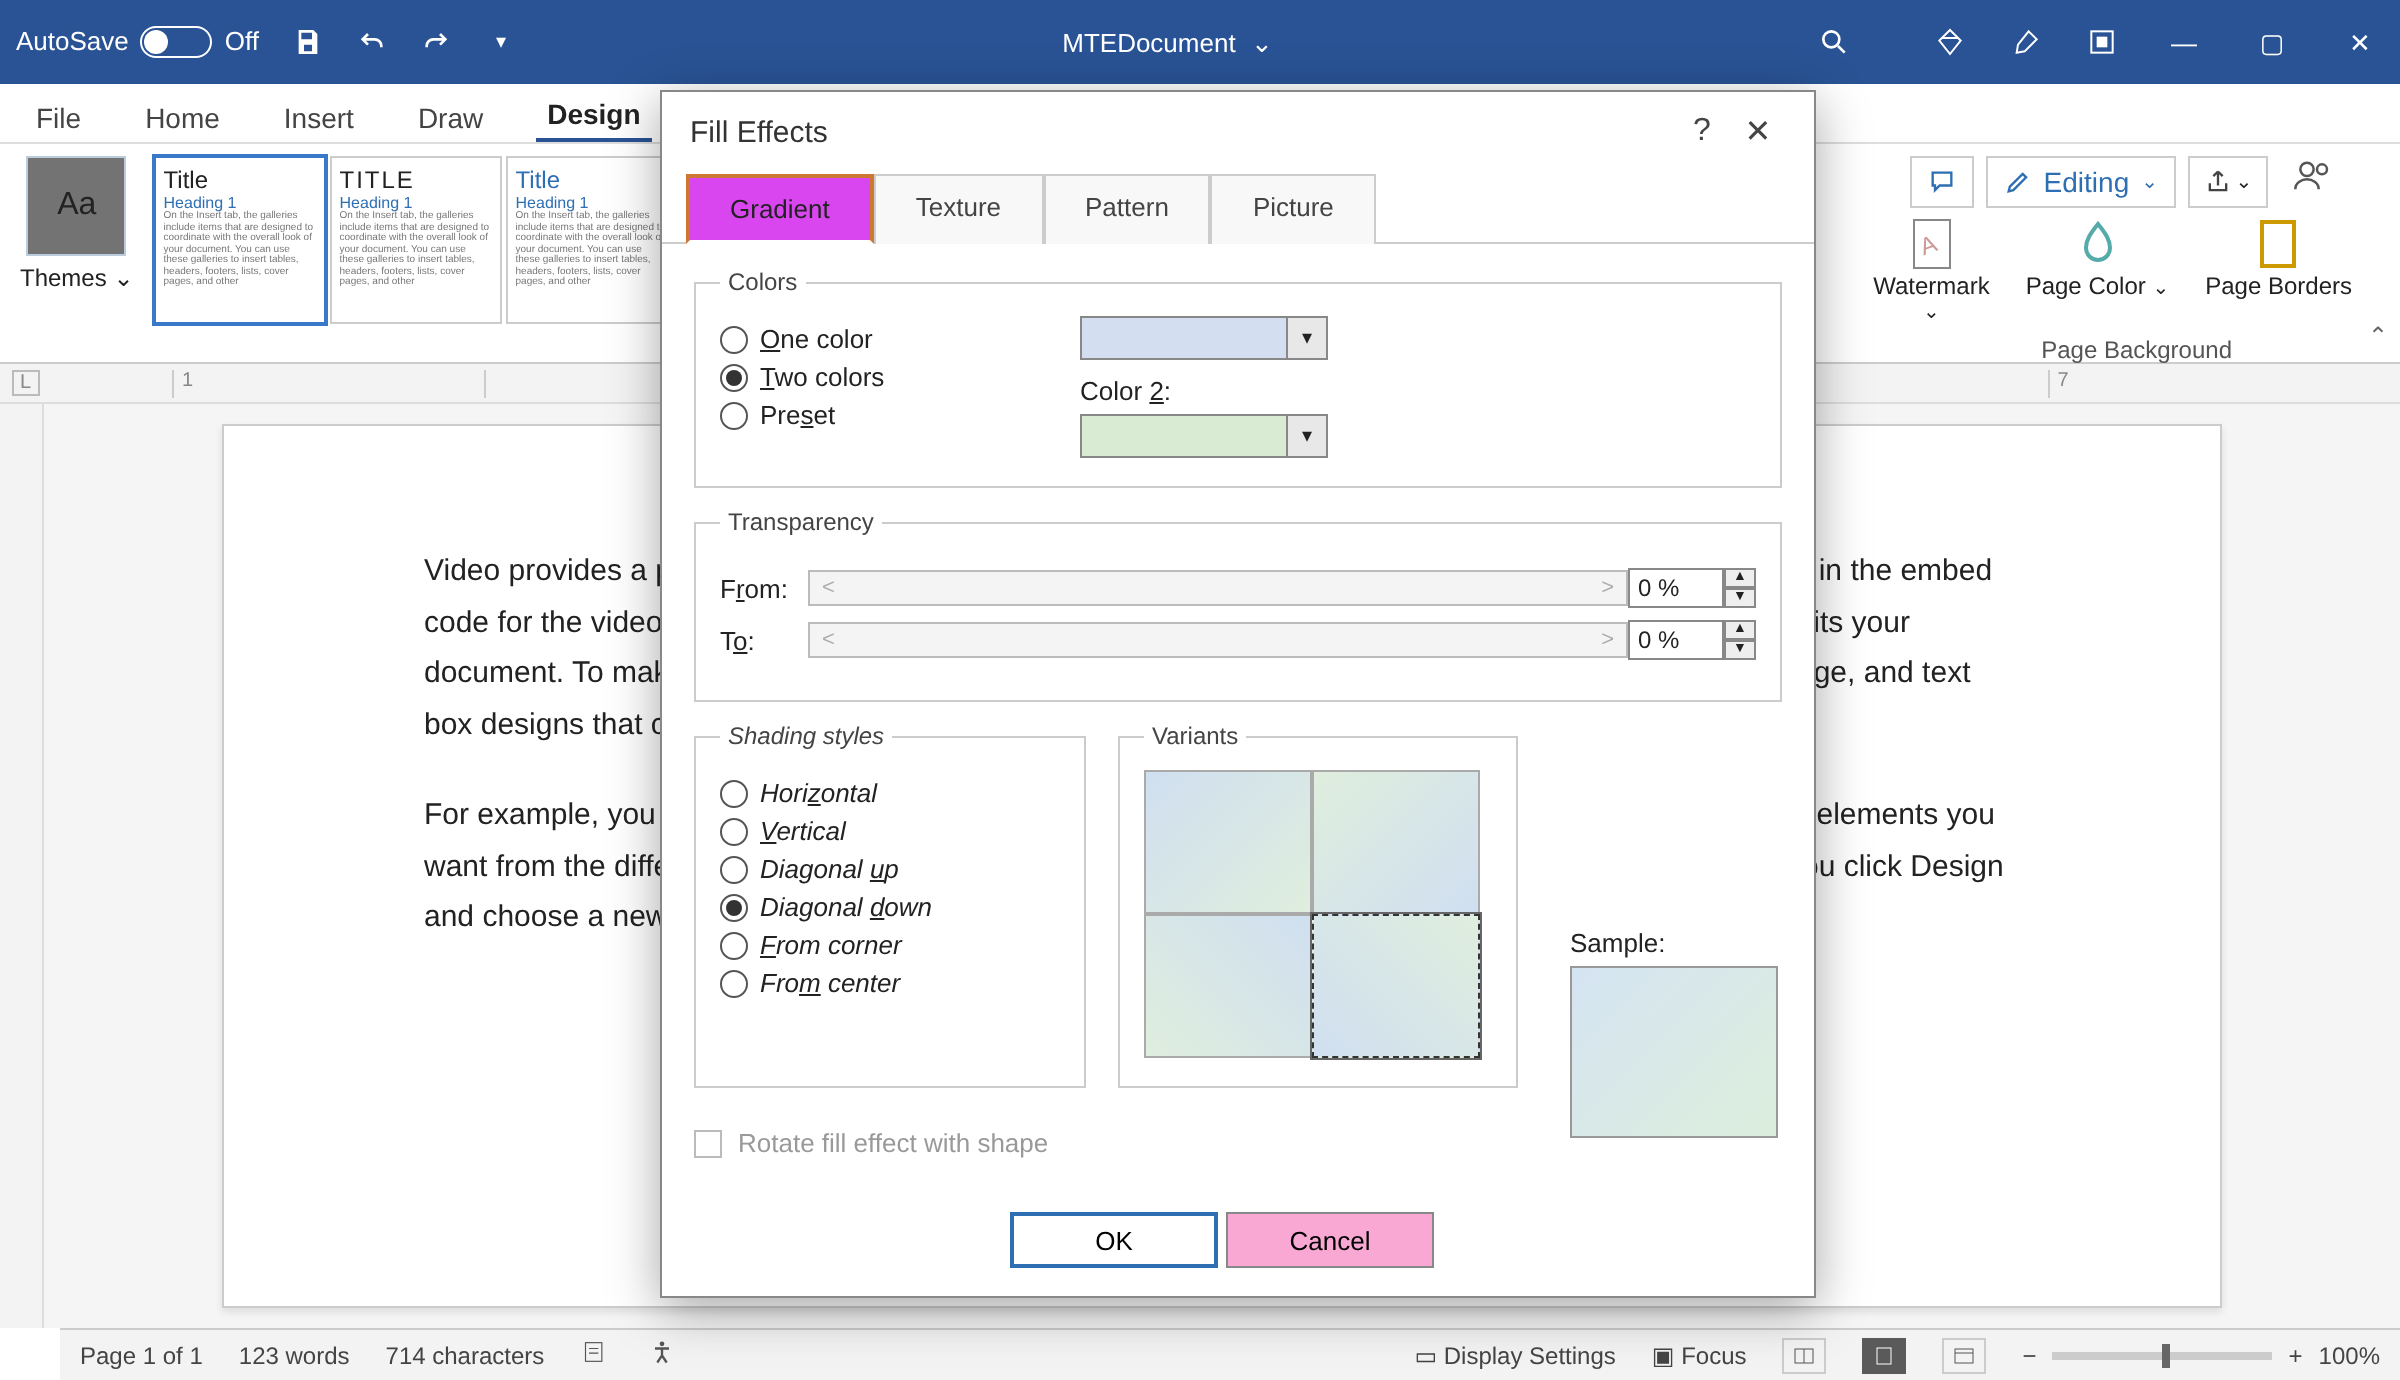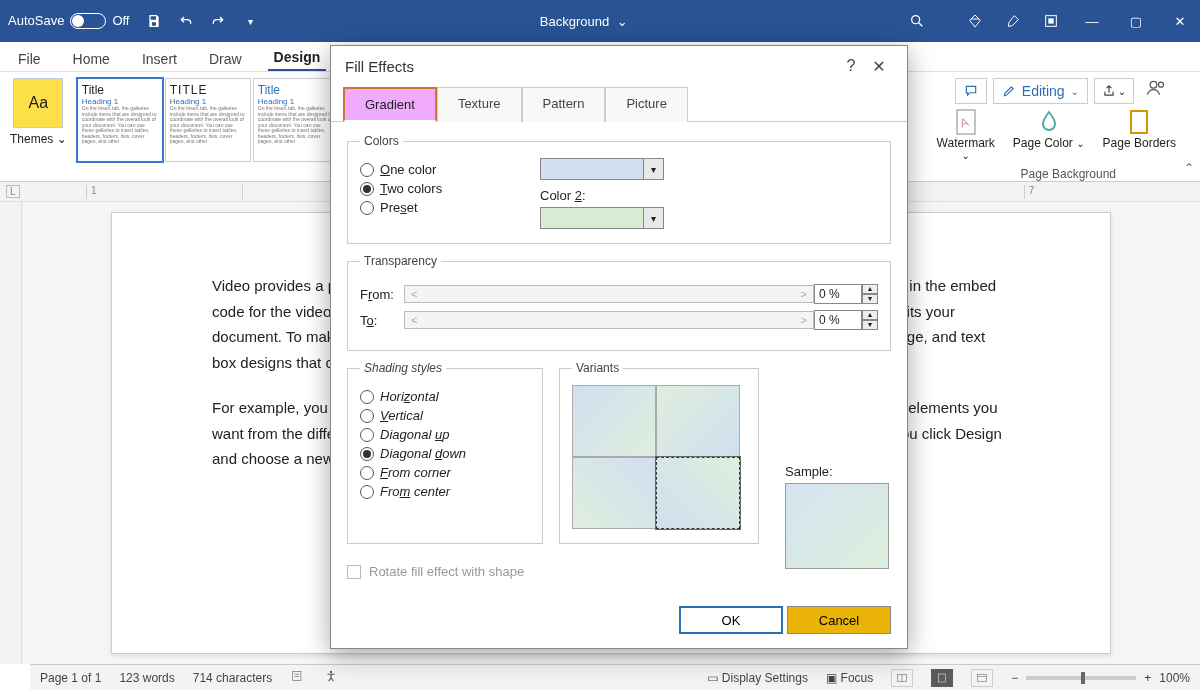--- a/index.html
+++ b/index.html
@@ -17,21 +17,21 @@
 .titlebar .winbtn { width: 24px; text-align: center; }
 
 
 .ribbontabs { height: 30px; background: #fff; display: flex; align-items: flex-end; padding: 0 12px; gap: 20px; font-size: 14px; color: #444; border-bottom: 1px solid #ddd; }
 .ribbontabs .tab { padding: 4px 6px; cursor: pointer; }
 .ribbontabs .tab.active { font-weight: 700; color: #222; border-bottom: 2px solid #295394; }
 
 
 .ribbon { height: 110px; background: #fff; border-bottom: 1px solid #ccc; display: flex; align-items: flex-start; padding: 6px 10px; position: relative; }
 .ribbon .group { display: flex; flex-direction: column; align-items: center; }
-.ribbon .themes-btn { width: 50px; height: 50px; border: 1px solid #bcd; display: flex; align-items: center; justify-content: center; font-size: 16px; background: #fde047; }
+.ribbon .themes-btn { width: 50px; height: 50px; border: 1px solid #bcd; display: flex; align-items: center; justify-content: center; font-size: 16px; background: #737373; }
 .ribbon .themes-label { font-size: 12px; margin-top: 4px; }
 .gallery { display: flex; gap: 2px; margin-left: 10px; }
 .gallery .card { width: 86px; height: 84px; border: 1px solid #ccc; background: #fff; padding: 4px; font-size: 8px; overflow: hidden; }
 .gallery .card.selected { border: 1px solid #3a78c8; box-shadow: 0 0 0 1px #3a78c8; }
 .gallery .t1 { font-size: 12px; font-weight: 400; }
 .gallery .t2 { font-size: 12px; text-transform: uppercase; letter-spacing: 1px; }
 .gallery .t3 { font-size: 12px; color: #2e6fb3; }
 .gallery .h { font-size: 8px; color: #2e6fb3; }
 .gallery .body { font-size: 5px; color: #777; line-height: 1.1; }
 .ribbon .right-group { margin-left: auto; display: flex; gap: 6px; align-items: flex-start; padding-right: 24px;}
@@ -66,21 +66,21 @@
 .statusbar .viewbtn { width: 22px; height: 18px; border: 1px solid #ccc; display: inline-flex; align-items: center; justify-content: center; font-size: 11px;}
 .statusbar .viewbtn.active { background: #5a5a5a; color: #fff; border-color: #5a5a5a;}
 
 
 .dialog { position: absolute; left: 330px; top: 45px; width: 578px; height: 604px; background: #fff; border: 1px solid #888; box-shadow: 0 6px 24px rgba(0,0,0,.35); display: flex; flex-direction: column; }
 .dialog .titlebar2 { height: 40px; display: flex; align-items: center; padding: 0 14px; font-size: 15px; color: #333; }
 .dialog .titlebar2 .sp { flex: 1; }
 .dialog .titlebar2 .hb { width: 28px; text-align: center; font-size: 16px; color: #444; cursor: pointer; }
 .dialog .tabs { display: flex; border-bottom: 1px solid #ccc; padding: 0 12px; }
 .dialog .tabs .dtab { padding: 8px 20px; border: 1px solid #ccc; border-bottom: none; margin-right: 0; background: #f8f8f8; font-size: 13px; color: #444; position: relative; top: 1px; }
-.dialog .tabs .dtab.active { background: #f0abfc; border: 2px solid #c73; border-bottom: 2px solid #fff; color: #222; }
+.dialog .tabs .dtab.active { background: #d946ef; border: 2px solid #c73; border-bottom: 2px solid #fff; color: #222; }
 .dialog .body { flex: 1; padding: 12px 16px 10px 16px; position: relative; }
 fieldset { border: 1px solid #ccc; padding: 10px 12px 14px 12px; margin-bottom: 10px; }
 legend { font-size: 12px; color: #444; padding: 0 4px; }
 .radio-row { display: flex; align-items: center; gap: 6px; margin: 4px 0; font-size: 13px; color: #222; }
 .radio-row .r { width: 14px; height: 14px; border: 1px solid #555; border-radius: 50%; display: inline-flex; align-items: center; justify-content: center; }
 .radio-row .r.sel::after { content: ""; width: 8px; height: 8px; background: #333; border-radius: 50%; }
 .radio-row u { text-decoration: underline; }
 .colors-fs .cols { display: flex; }
 .colors-fs .left { width: 180px; }
 .colors-fs .right { flex: 1; }
@@ -101,22 +101,22 @@
 .variants .cell.sel { border: 1px dashed #333; outline: 1px solid #666; }
 .vg1 { background: linear-gradient(135deg, #d0dff0, #dfeedd); }
 .vg2 { background: linear-gradient(135deg, #dfeedd, #d0dff0); }
 .vg3 { background: linear-gradient(45deg, #dfeedd, #d0dff0); }
 .vg4 { background: linear-gradient(45deg, #d0dff0, #dfeedd); }
 .sample { position: absolute; right: 18px; top: 342px; }
 .sample .lbl { font-size: 13px; margin-bottom: 4px; }
 .sample .box { width: 104px; height: 86px; border: 1px solid #999; background: linear-gradient(135deg, #d5e4f2, #dceedc); }
 .rotate-row { display: flex; align-items: center; gap: 8px; margin-top: 10px; color: #999; }
 .rotate-row .cb { width: 14px; height: 14px; border: 1px solid #bbb; }
-.dlg-buttons { display: flex; justify-content: flex-end; gap: 4px; padding: 10px 16px 14px 0; }
-.dlg-buttons button { width: 104px; height: 28px; border: 1px solid #888; background: #eab308; font-size: 13px; }
+.dlg-buttons { display: flex; justify-content: center; gap: 4px; padding: 10px 16px 14px 0; }
+.dlg-buttons button { width: 104px; height: 28px; border: 1px solid #888; background: #f9a8d4; font-size: 13px; }
 .dlg-buttons button.primary { border: 2px solid #2e6fb3; background: #fff; }
 </style>
 </head>
 <body>
 
 <div class="titlebar">
   <div class="autosave">
     <span>AutoSave</span>
     <span class="toggle">
         <span class="knob"></span>
@@ -135,21 +135,21 @@
         </svg>
       </span>
     <span class="icon">
         <svg viewBox="0 0 24 24" width="16" height="16">
           <path fill="none" stroke="#fff" stroke-width="2" d="M15 14l4-4-4-4M19 10h-9a5 5 0 00-5 5v1"></path>
         </svg>
       </span>
     <span class="icon" style="font-size:10px">▾</span>
   </div>
   <div class="doc">
-    <span>Background</span>
+    <span>MTEDocument</span>
     <span style="margin-left:4px">⌄</span>
   </div>
   <span class="icon" style="margin-right:40px">
       <svg viewBox="0 0 24 24" width="16" height="16">
         <circle cx="10" cy="10" r="6" fill="none" stroke="#fff" stroke-width="2"></circle>
         <path stroke="#fff" stroke-width="2" d="M15 15l5 5"></path>
       </svg>
     </span>
   <div class="right">
     <span class="icon">

